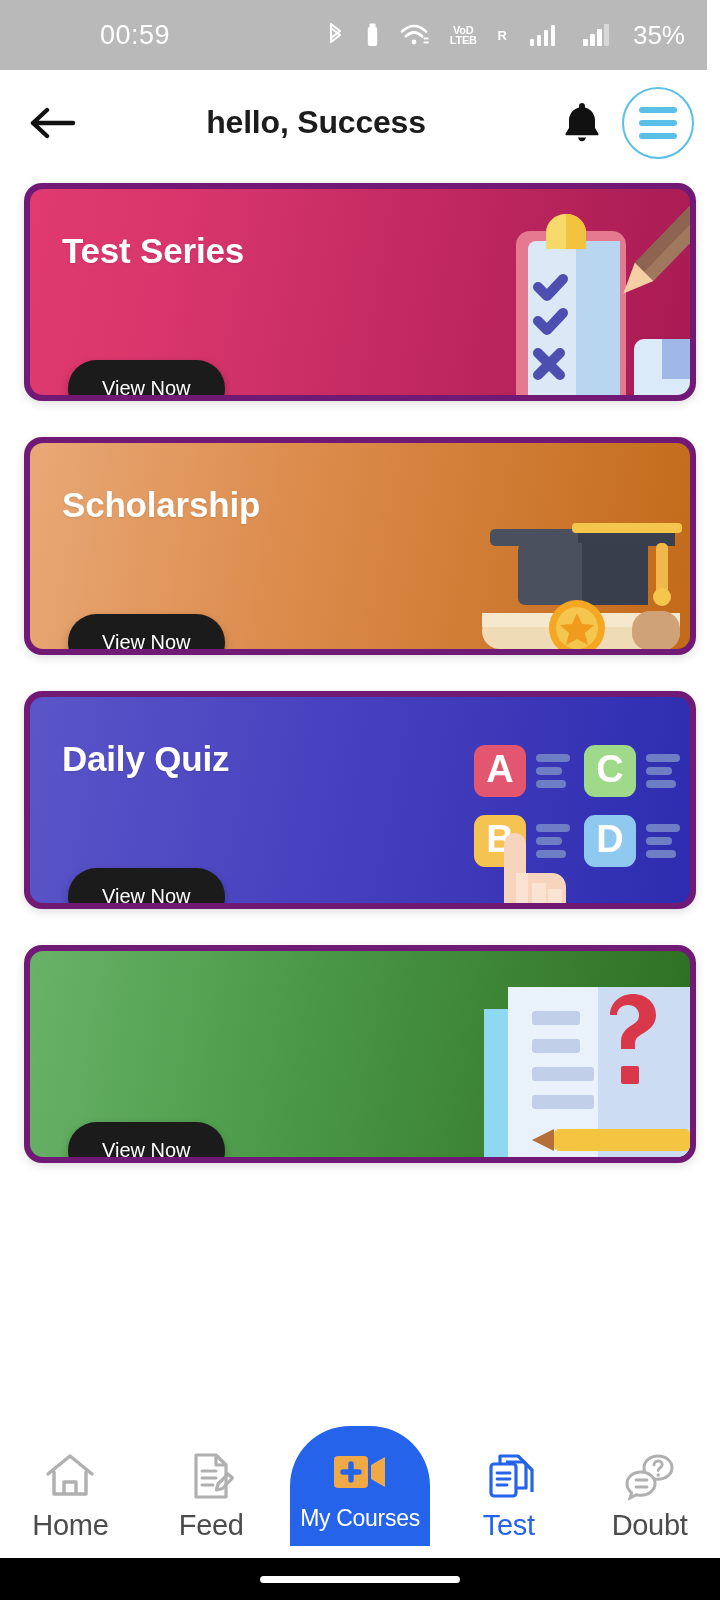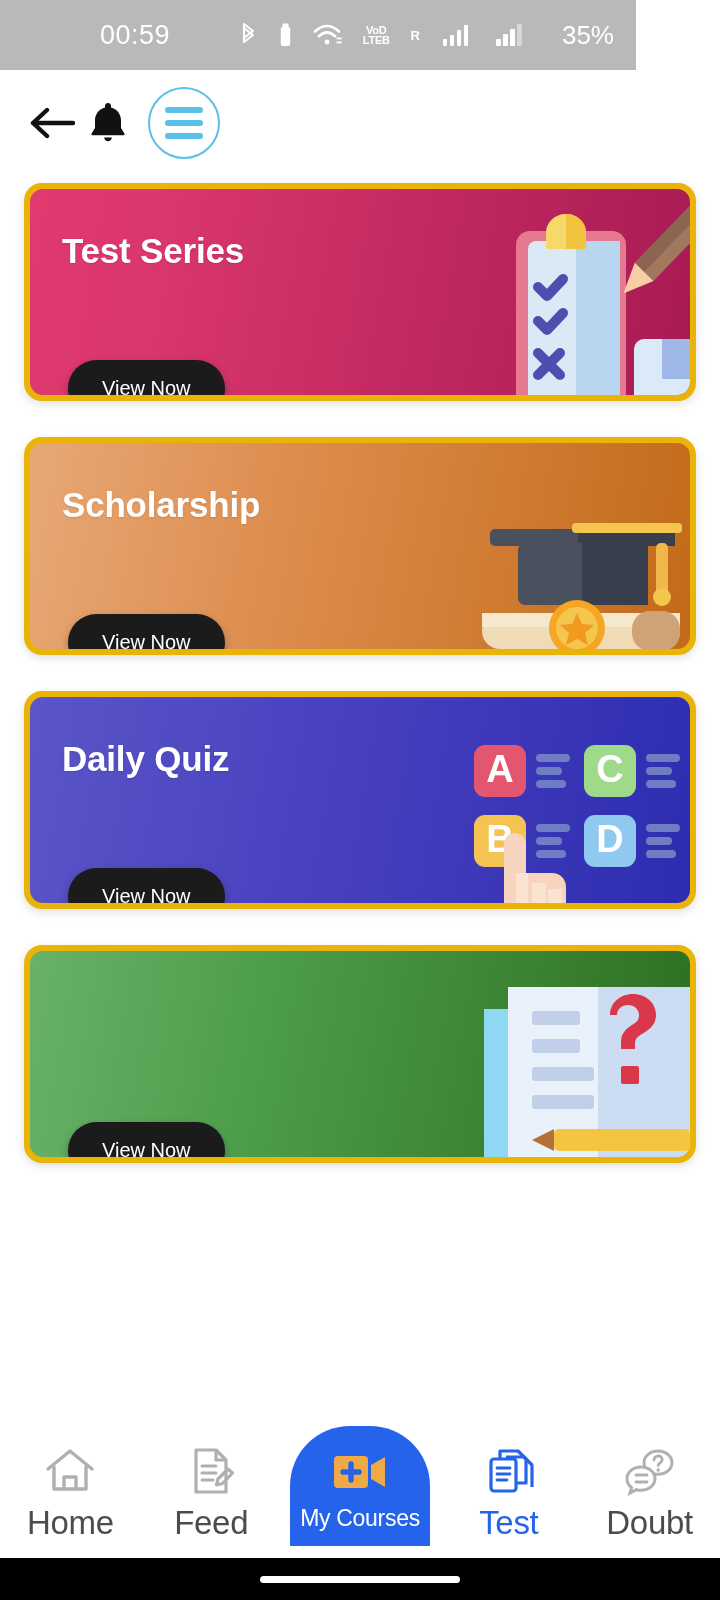--- a/index.html
+++ b/index.html
@@ -6,35 +6,35 @@
   html,body { width:720px; height:1600px; }
   body {
     font-family:"Liberation Sans", sans-serif;
     background:#ffffff;
     overflow:hidden;
     position:relative;
   }
 
   
   .statusbar{
-    position:absolute; top:0; left:0; width:636px; height:70px;
+    position:absolute; top:0; left:0; width:707px; height:70px;
     background:#b9b9b9; display:flex; align-items:center;
     padding:0 22px; color:#ffffff;
   }
   .sb-time{ font-size:27px; font-weight:400; letter-spacing:.5px; margin-left:78px; }
   .sb-right{ margin-left:auto; display:flex; align-items:center; gap:21px; }
   .sb-ico{ display:flex; align-items:flex-end; }
   .volte{
     display:flex; flex-direction:column; align-items:center; justify-content:center;
     font-size:11px; line-height:10px; font-weight:700; letter-spacing:-.3px;
   }
   .bars{ display:flex; align-items:flex-end; gap:2.5px; height:22px; }
   .bars i{ display:block; width:4.5px; background:#fff; border-radius:1px; }
   .roam{ font-size:13px; font-weight:700; margin-right:2px; }
-  .sb-batt{ font-size:26px; font-weight:400; margin-left:19px; }
+  .sb-batt{ font-size:26px; font-weight:400; margin-left:3px; }
 
   
   .header{
     position:absolute; top:70px; left:0; width:720px; height:105px;
     background:#ffffff; display:flex; align-items:center; padding:0 26px;
   }
   .back-arrow{ width:56px; height:56px; display:flex; align-items:center; justify-content:center; }
   .page-title{
     flex:1; text-align:center; font-size:32px; font-weight:700;
     color:#1c1c1c; letter-spacing:-.2px; margin-left:-6px;
@@ -43,21 +43,21 @@
   .menu-circle{
     width:72px; height:72px; border-radius:50%;
     border:2.5px solid #5bc0e8; display:flex; flex-direction:column;
     align-items:center; justify-content:center; gap:7px; margin-left:14px;
   }
   .menu-circle i{ display:block; width:38px; height:6px; background:#5bc0e8; border-radius:3px; }
 
   
   .cards{ position:absolute; top:183px; left:0; width:720px; }
   .card-frame{
-    margin:0 24px 36px 24px; background:#eab308; border-radius:18px;
+    margin:0 24px 36px 24px; background:#701a75; border-radius:18px;
     padding:6px; box-shadow:0 3px 10px rgba(0,0,0,.13);
   }
   .card{
     position:relative; height:206px; border-radius:13px; overflow:hidden;
   }
   .card-title{
     position:absolute; left:32px; top:42px; font-size:35px; font-weight:700;
     color:#ffffff; letter-spacing:-.2px; text-shadow:0 1px 2px rgba(0,0,0,.12);
   }
   .view-btn{
@@ -76,21 +76,21 @@
   
   .bottomnav{
     position:absolute; left:0; bottom:42px; width:720px; height:130px;
     background:#ffffff; display:flex; align-items:flex-end;
   }
   .nav-item{
     flex:1; display:flex; flex-direction:column; align-items:center;
     justify-content:flex-end; height:130px; padding-bottom:16px; position:relative;
   }
   .nav-ico{ height:58px; display:flex; align-items:center; justify-content:center; margin-bottom:4px; }
-  .nav-label{ font-size:33px; color:#4c4c4c; letter-spacing:-.3px; }
+  .nav-label{ font-size:29px; color:#4c4c4c; letter-spacing:-.3px; }
   .nav-label.blue{ color:#2563eb; }
   .nav-item.active{
     background:#2563eb; border-radius:60px 60px 0 0;
     height:120px; margin:12px 8px; padding-bottom:14px;
   }
   .nav-item.active .nav-label{ color:#ffffff; font-size:23px; }
 
   
   .gesture{
     position:absolute; left:0; bottom:0; width:720px; height:42px;
@@ -144,20 +144,21 @@
     <span class="sb-batt">35%</span>
   </div>
 </div>
 
 <div class="header">
   <div class="back-arrow">
     <svg width="48" height="34" viewBox="0 0 48 34">
         <path d="M3 17h40M3 17l14-13M3 17l14 13" fill="none" stroke="#111" stroke-width="4.4" stroke-linecap="round" stroke-linejoin="round"></path>
       </svg>
   </div>
+  <div class="page-title">hello, Success</div>
   <div class="bell">
     <svg width="44" height="48" viewBox="0 0 44 48">
       <path d="M22 4c-1.7 0-3 1.3-3 3v1.6C13.2 10 9 15.2 9 21.4V29l-3.4 5.4c-.5.8.1 1.8 1 1.8h30.8c.9 0 1.5-1 1-1.8L35 29v-7.6C35 15.2 30.8 10 25 8.6V7c0-1.7-1.3-3-3-3z" fill="#111"></path>
       <path d="M18 38.5c.6 2.3 2.1 3.8 4 3.8s3.4-1.5 4-3.8z" fill="#111"></path>
     </svg>
   </div>
   <div class="menu-circle">
     <i></i>
       <i></i>
       <i></i>

